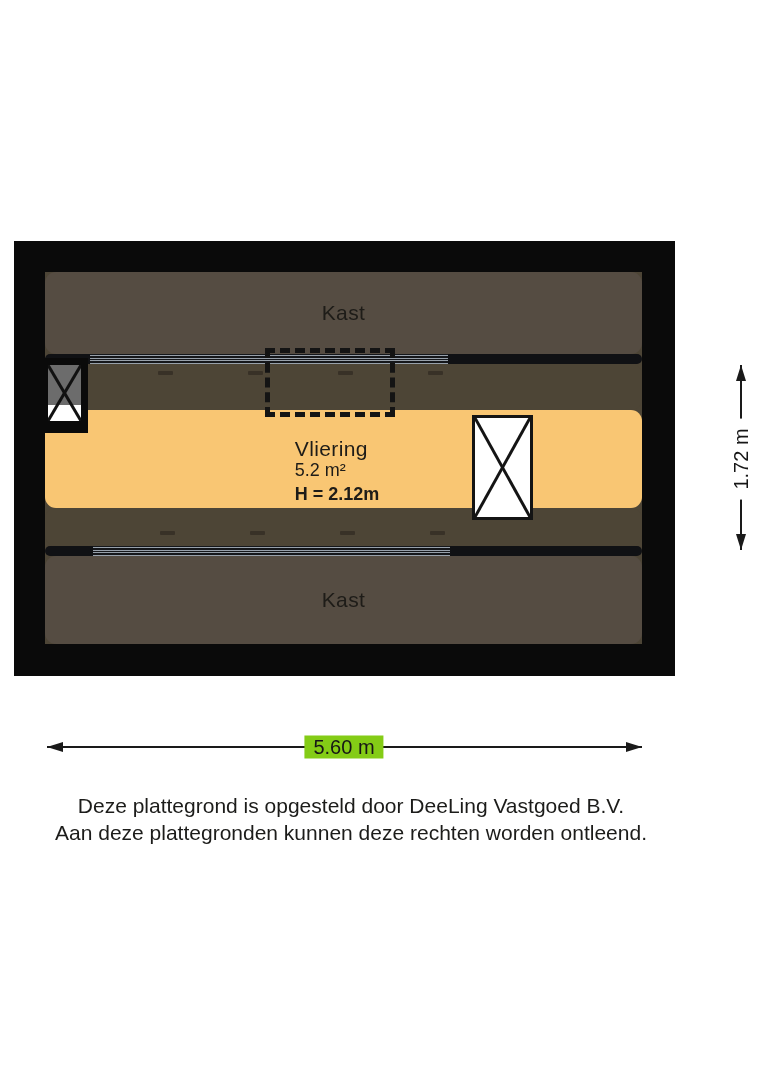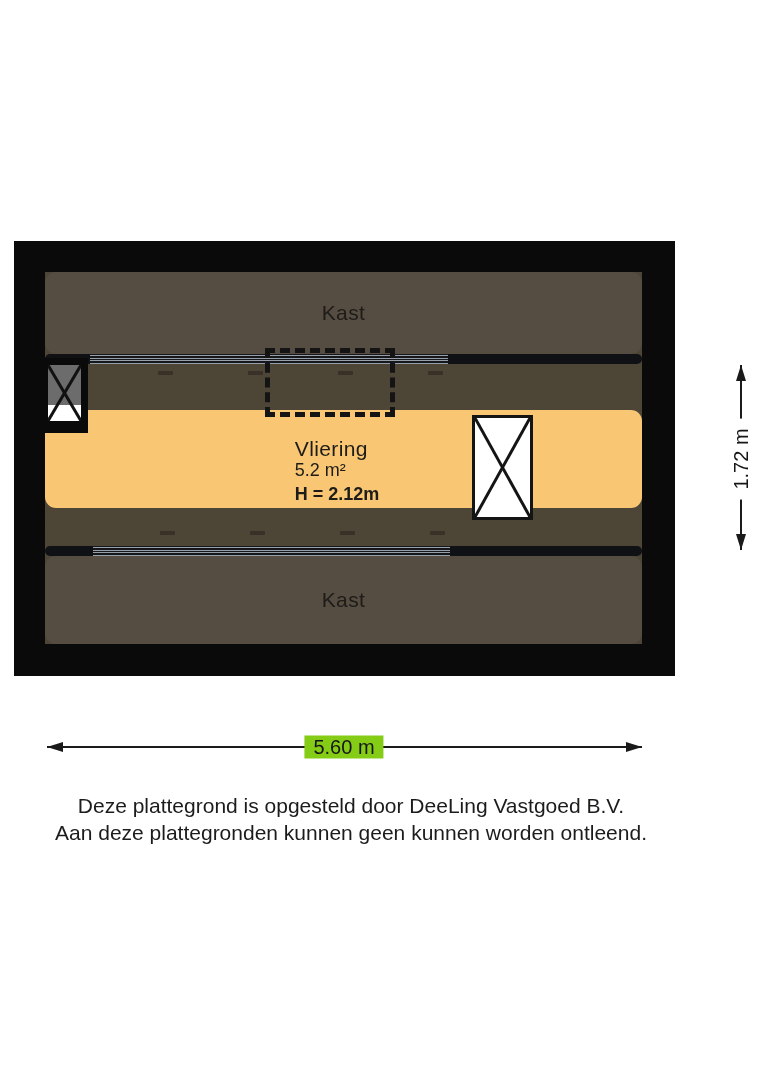--- a/index.html
+++ b/index.html
@@ -141,16 +141,16 @@
 
   <div class="dim-h">
     <div class="line"></div>
     <div class="arrow arrow-left"></div>
     <div class="arrow arrow-right"></div>
     <span class="dim-label">5.60 m</span>
   </div>
 
   <div class="footer">
     <div>Deze plattegrond is opgesteld door DeeLing Vastgoed B.V.</div>
-    <div>Aan deze plattegronden kunnen geen kunnen worden ontleend.</div>
+    <div>Aan deze plattegronden kunnen deze rechten worden ontleend.</div>
   </div>
 
 </div>
 
 </body></html>

